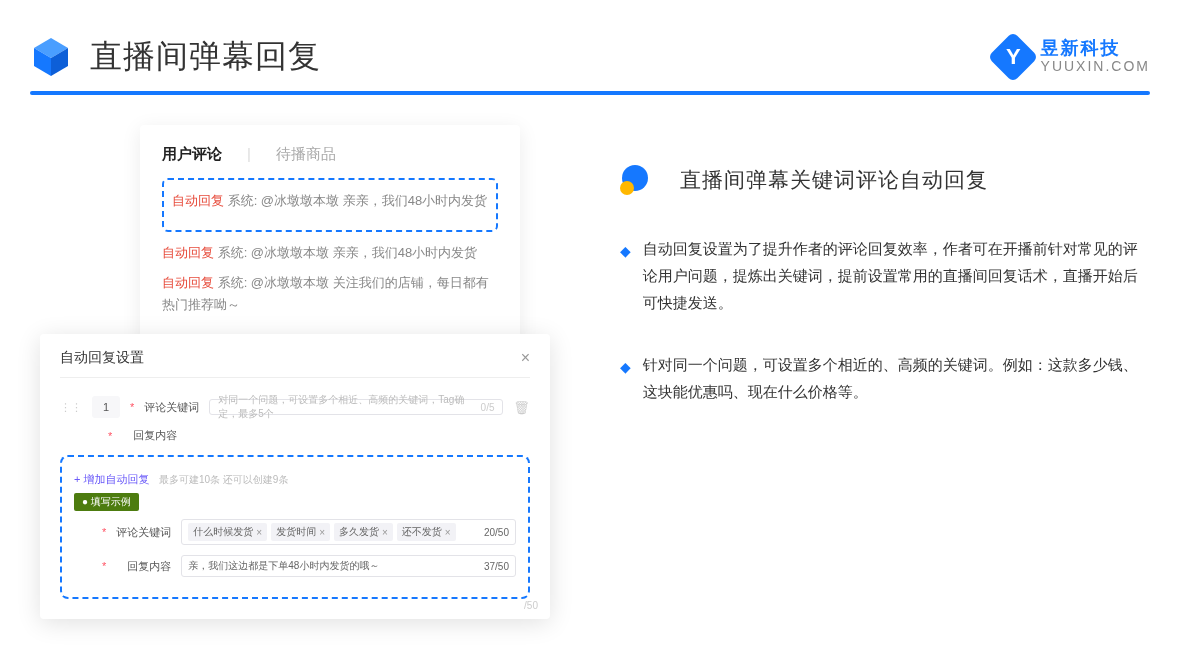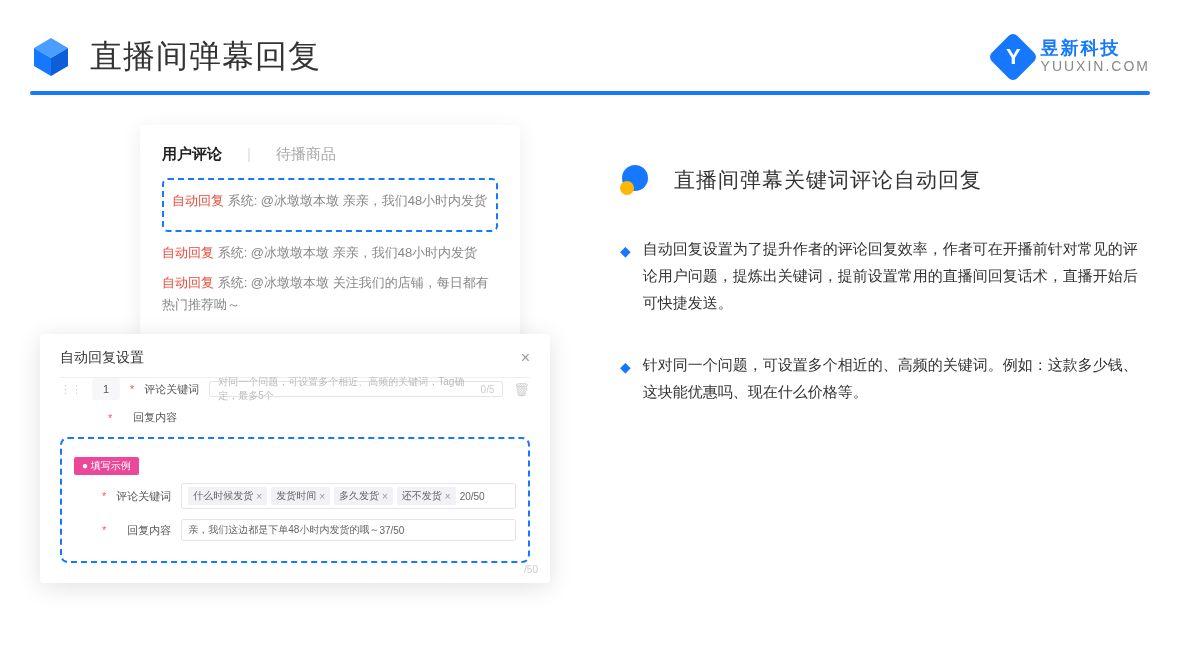--- a/index.html
+++ b/index.html
@@ -27,41 +27,41 @@
 .tab-active { font-weight: bold; color: #222; }
 .tab-inactive { color: #aaa; }
 .tab-sep { color: #ddd; }
 
 .highlight-box { border: 2px dashed #1578ff; border-radius: 6px; padding: 10px 8px; margin-bottom: 10px; }
 .comment-line { font-size: 13px; line-height: 1.7; color: #666; margin-bottom: 8px; }
 .tag-auto { color: #e74c3c; font-weight: 500; }
 .sys-text { color: #888; }
 
 .card2 { background: #fff; box-shadow: 0 4px 24px rgba(0,0,0,0.12); border-radius: 4px; padding: 15px 20px 20px 20px; width: 510px; position: relative; margin-top: -10px; z-index: 2; }
-.card2-header { display: flex; justify-content: space-between; align-items: center; border-bottom: 1px solid #eee; padding-bottom: 10px; }
+.card2-header { display: flex; justify-content: space-between; align-items: center; border-bottom: 1px solid #eee; padding-bottom: 10px; margin-bottom: 18px; }
 .card2-title { font-size: 14px; font-weight: 500; color: #333; }
 .close-x { color: #999; font-size: 16px; cursor: pointer; }
 
 .form-row { display: flex; align-items: center; gap: 10px; font-size: 11px; margin-bottom: 10px; }
 .idx-box { width: 28px; height: 22px; background: #f7f7f9; border-radius: 3px; display: flex; align-items: center; justify-content: center; color: #555; font-size: 11px; }
 .req-star { color: #f56; }
 .form-label { color: #555; width: 55px; text-align: right; }
 .form-input { flex: 1; border: 1px solid #e3e3e8; border-radius: 3px; height: 16px; padding: 0 8px; display: flex; align-items: center; justify-content: space-between; color: #bbb; font-size: 10px; }
 .form-input .counter { color: #ccc; }
 .del-icon { color: #ccc; font-size: 13px; }
 
 .highlight-box2 { border: 2px dashed #1578ff; border-radius: 8px; padding: 12px 12px 10px 12px; margin-top: 12px; }
 .add-link { color: #6a5af9; font-size: 11px; }
 .hint-text { color: #bbb; font-size: 10px; margin-left: 5px; }
-.example-badge { background: #ec4899; color: #fff; font-size: 10px; padding: 2px 8px; border-radius: 2px; display: inline-block; margin: 6px 0 8px 0; }
+.example-badge { background: #4d7c0f; color: #fff; font-size: 10px; padding: 2px 8px; border-radius: 2px; display: inline-block; margin: 6px 0 8px 0; }
 .tag-chip { display: inline-flex; align-items: center; background: #f2f2f6; border-radius: 2px; padding: 2px 5px; margin-right: 4px; font-size: 10px; color: #666; }
 .tag-chip .x { margin-left: 3px; color: #999; }
-.example-input { border: 1px solid #e3e3e8; border-radius: 3px; min-height: 22px; padding: 3px 6px; display: flex; align-items: center; flex-wrap: wrap; flex: 1; font-size: 10px; color: #666; }
-
-.section-head { display: flex; align-items: center; gap: 24px; margin-bottom: 40px; }
+.example-input { border: 1px solid #e3e3e8; border-radius: 3px; min-height: 22px; padding: 3px 6px; display: flex; align-items: center; flex-wrap: wrap; flex: 1; font-size: 10px; color: #666; justify-content: space-between; }
+
+.section-head { display: flex; align-items: center; gap: 30px; margin-bottom: 40px; }
 .dot-icon { width: 30px; height: 30px; position: relative; }
 .dot-icon::before { content: ''; position: absolute; width: 26px; height: 26px; background: #1578ff; border-radius: 50%; top: 0; left: 2px; }
 .dot-icon::after { content: ''; position: absolute; width: 14px; height: 14px; background: #ffb800; border-radius: 50%; bottom: 0; left: 0; }
 .section-title { font-size: 21px; color: #333; font-weight: 500; letter-spacing: 1px; }
 
 .bullet { display: flex; gap: 12px; margin-bottom: 35px; font-size: 15px; line-height: 1.8; color: #333; }
 .bullet .diamond { color: #1578ff; font-size: 14px; margin-top: 4px; }
 
 .ghost-row { position: absolute; bottom: 8px; right: 12px; font-size: 10px; color: #ccc; }
 </style>
@@ -135,20 +135,24 @@
         </div>
         <span class="del-icon">🗑</span>
       </div>
 
       <div class="form-row" style="padding-left:48px;">
         <span class="req-star">*</span>
         <span class="form-label">回复内容</span>
       </div>
 
       <div class="highlight-box2">
+        <div>
+          <span class="add-link">+ 增加自动回复</span>
+          <span class="hint-text">最多可建10条 还可以创建9条</span>
+        </div>
         <div class="example-badge">● 填写示例</div>
 
         <div class="form-row" style="padding-left:28px;">
           <span class="req-star">*</span>
           <span class="form-label">评论关键词</span>
           <div class="example-input">
             <span style="display:flex;flex-wrap:wrap;">
               <span class="tag-chip">
                   <span>什么时候发货</span>
                   <span class="x">×</span>

